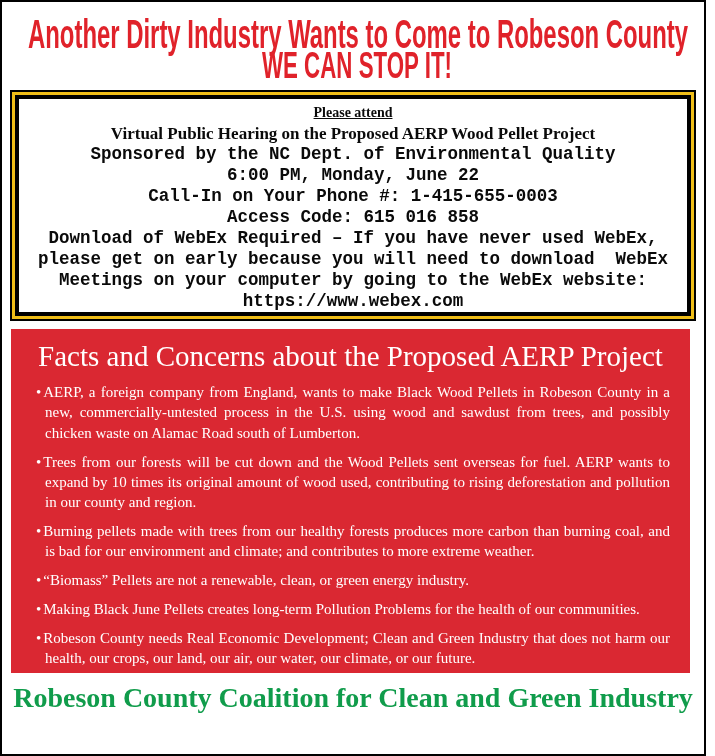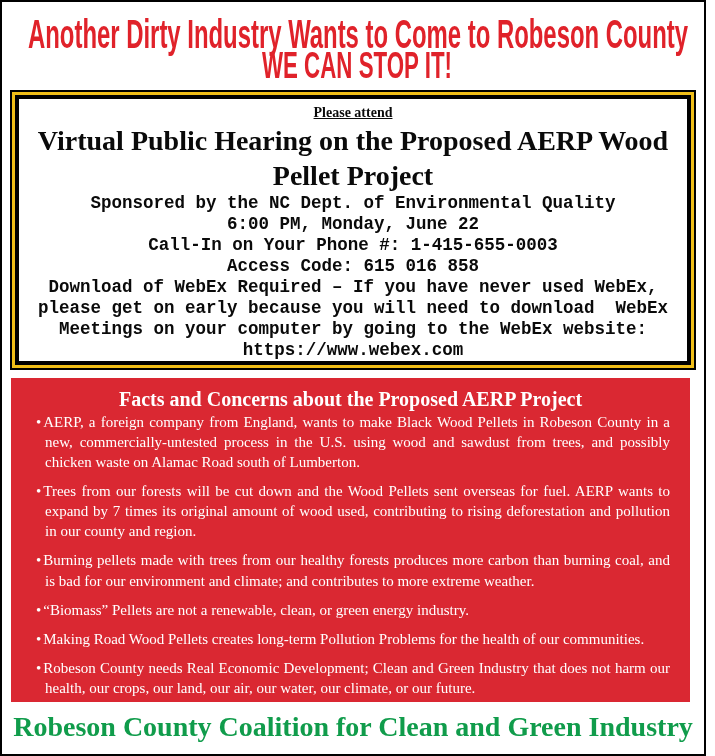--- a/index.html
+++ b/index.html
@@ -23,34 +23,35 @@
   .hearing-outer { margin:2px 8px 0 8px; border:2px solid #000; background:#fff; }
   .hearing-mid   { border:3px solid #f0be18; }
   .hearing-inner {
     border:4px solid #000;
     padding:5px 10px 0 10px;
     text-align:center;
     color:#0a0a0a;
     font-weight:bold;
   }
   .attend { font-size:14px; line-height:1.35; text-decoration:underline; }
-  .hearing-title { font-size:28px; line-height:1.25; }
+  .hearing-title { font-size:17px; line-height:1.25; }
   .detail { font-size:17.5px; line-height:1.2; white-space:pre-wrap;font-family:Liberation Mono, monospace; }
   
   .facts {
     margin:8px 14px 0 9px;
     background:#da2832;
     color:#fff;
     padding:9px 20px 4px 20px;
   }
   .facts-heading {
     text-align:center;
-    font-weight:bold;
-    font-size:20px;
+    font-weight:normal;
+    font-size:29px;
     line-height:1.25;
+    margin-bottom:8px;
   }
   .bullet-item {
     font-size:15px;
     line-height:1.34;
     text-align:justify;
     margin-bottom:9px;
     padding-left:14px;
     text-indent:-9px;
   }
   .bullet-item::before { content:"\2022"; padding-right:2px; }
@@ -80,24 +81,24 @@
         <div class="detail">Access Code: 615 016 858</div>
         <div class="detail">Download of WebEx Required – If you have never used WebEx, please get on early because you will need to download  WebEx Meetings on your computer by going to the WebEx website:</div>
         <div class="detail">https://www.webex.com</div>
       </div>
     </div>
   </div>
 
   <div class="facts">
     <div class="facts-heading">Facts and Concerns about the Proposed AERP Project</div>
     <p class="bullet-item">AERP, a foreign company from England, wants to make Black Wood Pellets in Robeson County in a new, commercially-untested process in the U.S. using wood and sawdust from trees, and possibly chicken waste on Alamac Road south of Lumberton.</p>
-    <p class="bullet-item">Trees from our forests will be cut down and the Wood Pellets sent overseas for fuel. AERP wants to expand by 7 times its original amount of wood used, contributing to rising deforestation and pollution in our county and region.</p>
+    <p class="bullet-item">Trees from our forests will be cut down and the Wood Pellets sent overseas for fuel. AERP wants to expand by 10 times its original amount of wood used, contributing to rising deforestation and pollution in our county and region.</p>
     <p class="bullet-item">Burning pellets made with trees from our healthy forests produces more carbon than burning coal, and is bad for our environment and climate; and contributes to more extreme weather.</p>
     <p class="bullet-item">“Biomass” Pellets are not a renewable, clean, or green energy industry.</p>
-    <p class="bullet-item">Making Road Wood Pellets creates long-term Pollution Problems for the health of our communities.</p>
+    <p class="bullet-item">Making Black June Pellets creates long-term Pollution Problems for the health of our communities.</p>
     <p class="bullet-item">Robeson County needs Real Economic Development; Clean and Green Industry that does not harm our health, our crops, our land, our air, our water, our climate, or our future.</p>
   </div>
 
   <div class="footer">
     <div class="footer-org">Robeson County Coalition for Clean and Green Industry</div>
 
   </div>
 
 </div>
 

